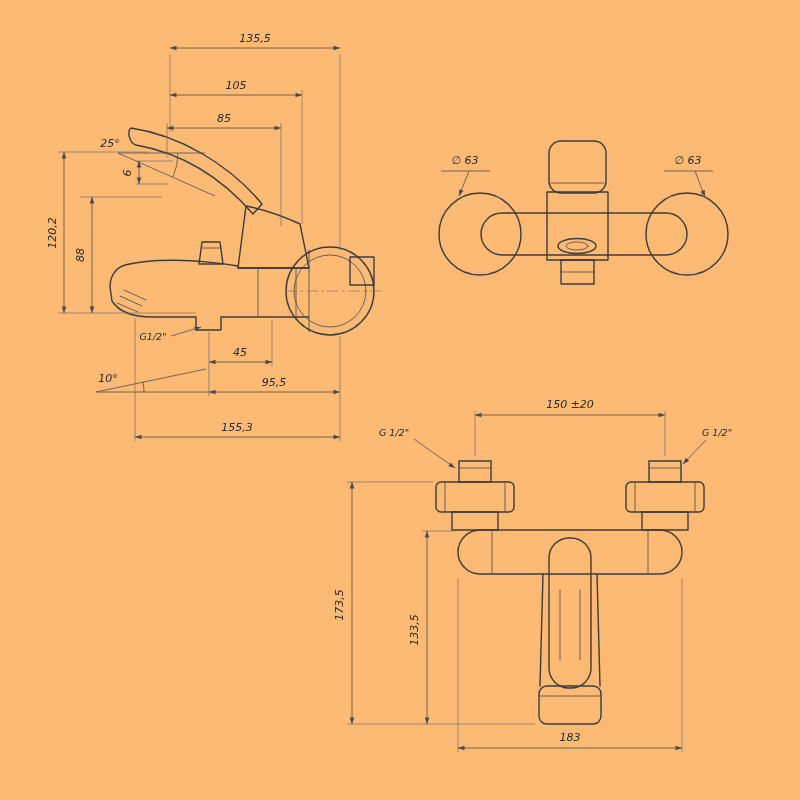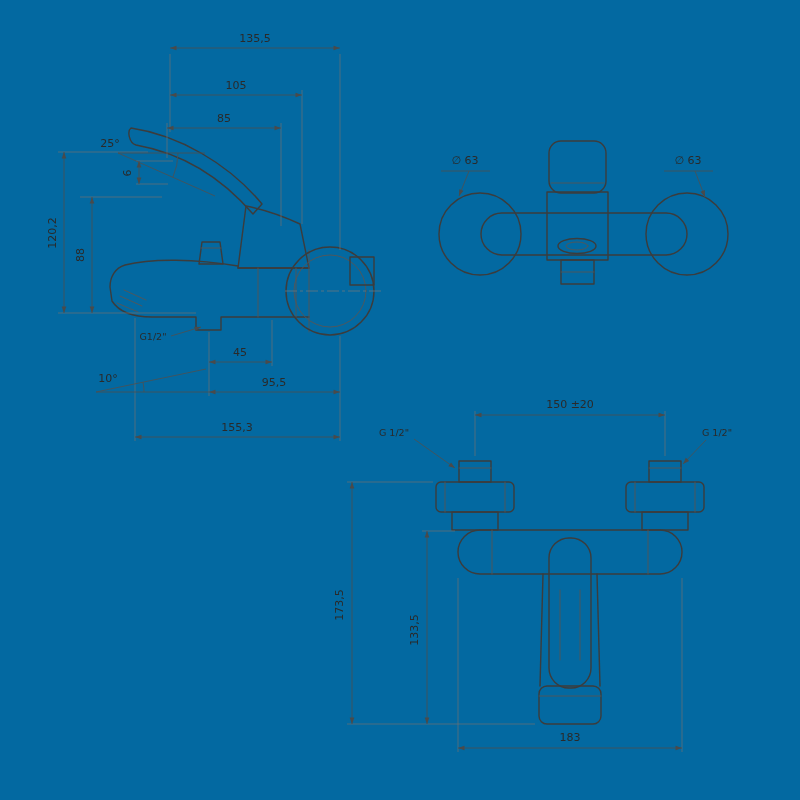--- a/index.html
+++ b/index.html
@@ -1,17 +1,17 @@
 <!DOCTYPE html>
 <html><head>
 <meta charset="utf-8">
 <style>
   html,body{margin:0;padding:0;background:#ffffff;}
-  .page{width:800px;height:800px;background:#0369a1;position:relative;overflow:hidden;
-        font-family:"DejaVu Sans","Liberation Sans",sans-serif;}
+  .page{width:800px;height:800px;background:#fdba74;position:relative;overflow:hidden;
+        font-family:"DejaVu Sans","Liberation Sans",sans-serif;font-style:italic;}
   svg{display:block;}
   svg text{font-family:"DejaVu Sans","Liberation Sans",sans-serif;font-size:11px;fill:#2a2a2a;
            text-anchor:middle;}
   svg text.small{font-size:9.5px;}
   .obj{fill:none;stroke:#3c3c3c;stroke-width:1.4;stroke-linecap:round;stroke-linejoin:round;}
   .obj2{fill:none;stroke:#565656;stroke-width:0.9;stroke-linecap:round;}
   .dim{fill:none;stroke:#4f4f4f;stroke-width:0.8;}
   .dimline{marker-start:url(#ar);marker-end:url(#ar);}
   .leader{fill:none;stroke:#4f4f4f;stroke-width:0.8;marker-end:url(#ar);}
   .ext{fill:none;stroke:#707070;stroke-width:0.7;}

